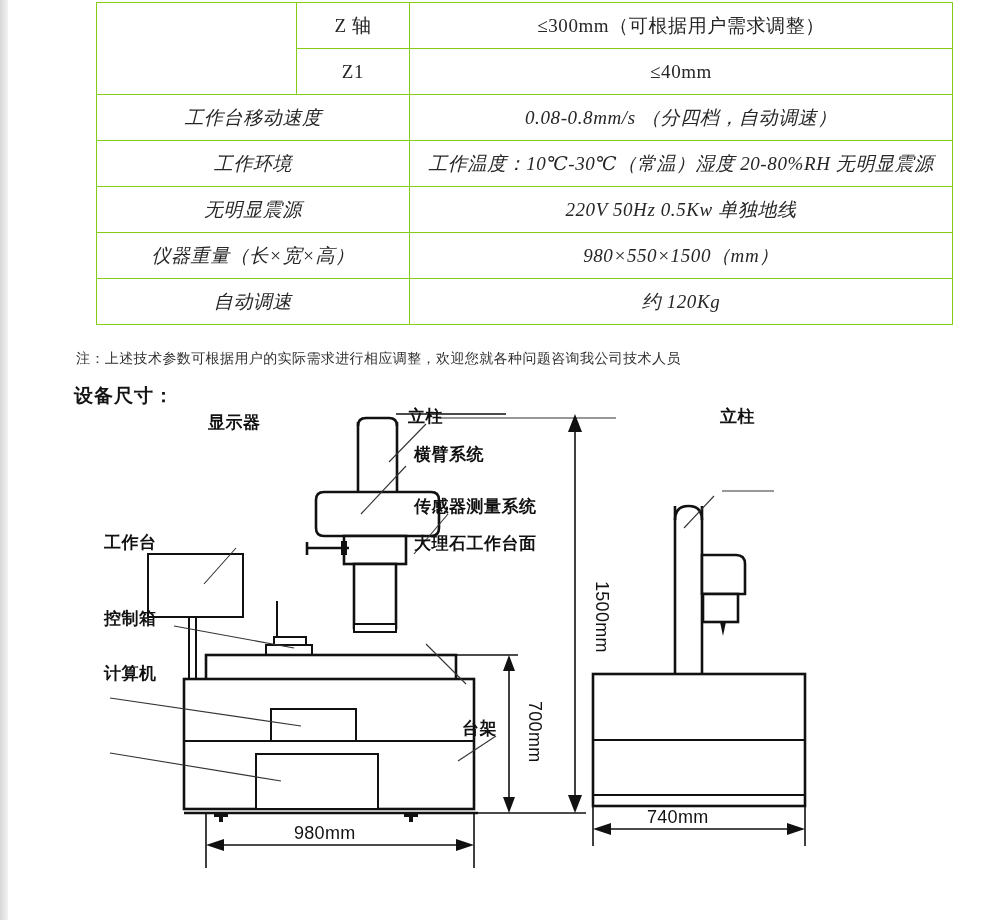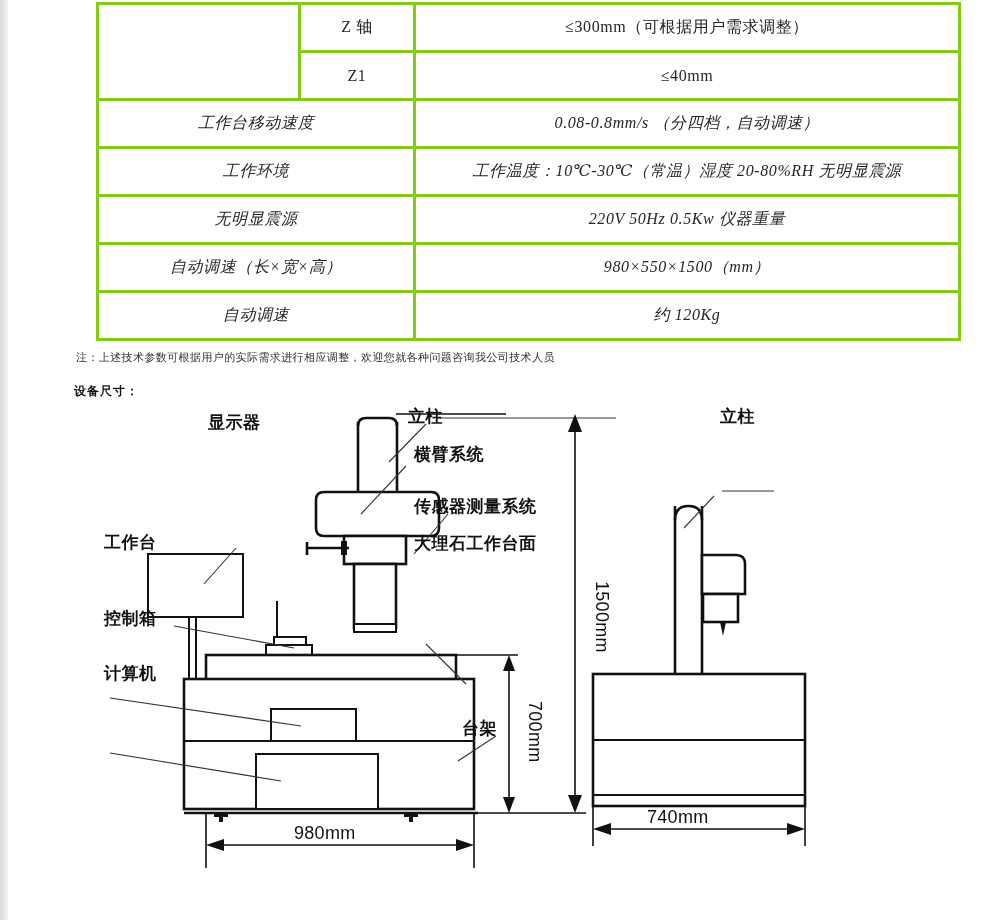--- a/index.html
+++ b/index.html
@@ -17,44 +17,44 @@
     background:linear-gradient(to right,#d8d8d8,#f2f2f2);
   }
 
   
   .spec-table{
     position:absolute;left:96px;top:2px;width:817px;
     border-collapse:collapse;
     table-layout:fixed;
   }
   .spec-table td{
-    border:3px solid #84cc16;
+    border:1px solid #84cc16;
     text-align:center;
     vertical-align:middle;
-    font-size:16px;
+    font-size:19px;
     letter-spacing:.6px;
     padding:0 6px;
     color:#262626;
   }
   .col-a{width:187px;}
   .col-b{width:100px;}
   .col-c{width:530px;}
   .r-tall{height:45px;}
   .r-norm{height:45px;font-style:italic;}
   .blankcell{border-right:1px solid #4a4a4a;}
 
   
   .note{
     position:absolute;left:76px;top:350px;width:860px;
-    font-size:11px;letter-spacing:.4px;color:#303030;
+    font-size:14px;letter-spacing:.4px;color:#303030;
     white-space:nowrap;
   }
   .section-heading{
     position:absolute;left:74px;top:383px;
-    font-size:12px;font-weight:bold;letter-spacing:1px;color:#151515;
+    font-size:19px;font-weight:bold;letter-spacing:1px;color:#151515;
     font-family:"Liberation Sans","DejaVu Sans",sans-serif;
   }
 
   
   .diagram-wrap{
     position:absolute;left:96px;top:396px;width:880px;height:495px;
   }
   .diagram-wrap svg{display:block;}
   .dg-label{
     font-family:"Liberation Sans","DejaVu Sans",sans-serif;
@@ -89,24 +89,24 @@
     <tr>
       <td class="col-a r-norm" colspan="2">工作台移动速度</td>
       <td class="col-c r-norm">0.08-0.8mm/s  （分四档，自动调速）</td>
     </tr>
     <tr>
       <td class="col-a r-norm" colspan="2">工作环境</td>
       <td class="col-c r-norm">工作温度：10℃-30℃（常温）湿度 20-80%RH 无明显震源</td>
     </tr>
     <tr>
       <td class="col-a r-norm" colspan="2">无明显震源</td>
-      <td class="col-c r-norm">220V    50Hz   0.5Kw 仪器重量</td>
-    </tr>
-    <tr>
-      <td class="col-a r-norm" colspan="2">自动调速（长×宽×高）</td>
+      <td class="col-c r-norm">220V    50Hz   0.5Kw 单独地线</td>
+    </tr>
+    <tr>
+      <td class="col-a r-norm" colspan="2">仪器重量（长×宽×高）</td>
       <td class="col-c r-norm">980×550×1500（mm）</td>
     </tr>
     <tr>
       <td class="col-a r-norm" colspan="2">自动调速</td>
       <td class="col-c r-norm">约 120Kg</td>
     </tr>
   </tbody>
 </table>
 
 <div class="note">注：上述技术参数可根据用户的实际需求进行相应调整，欢迎您就各种问题咨询我公司技术人员</div>

